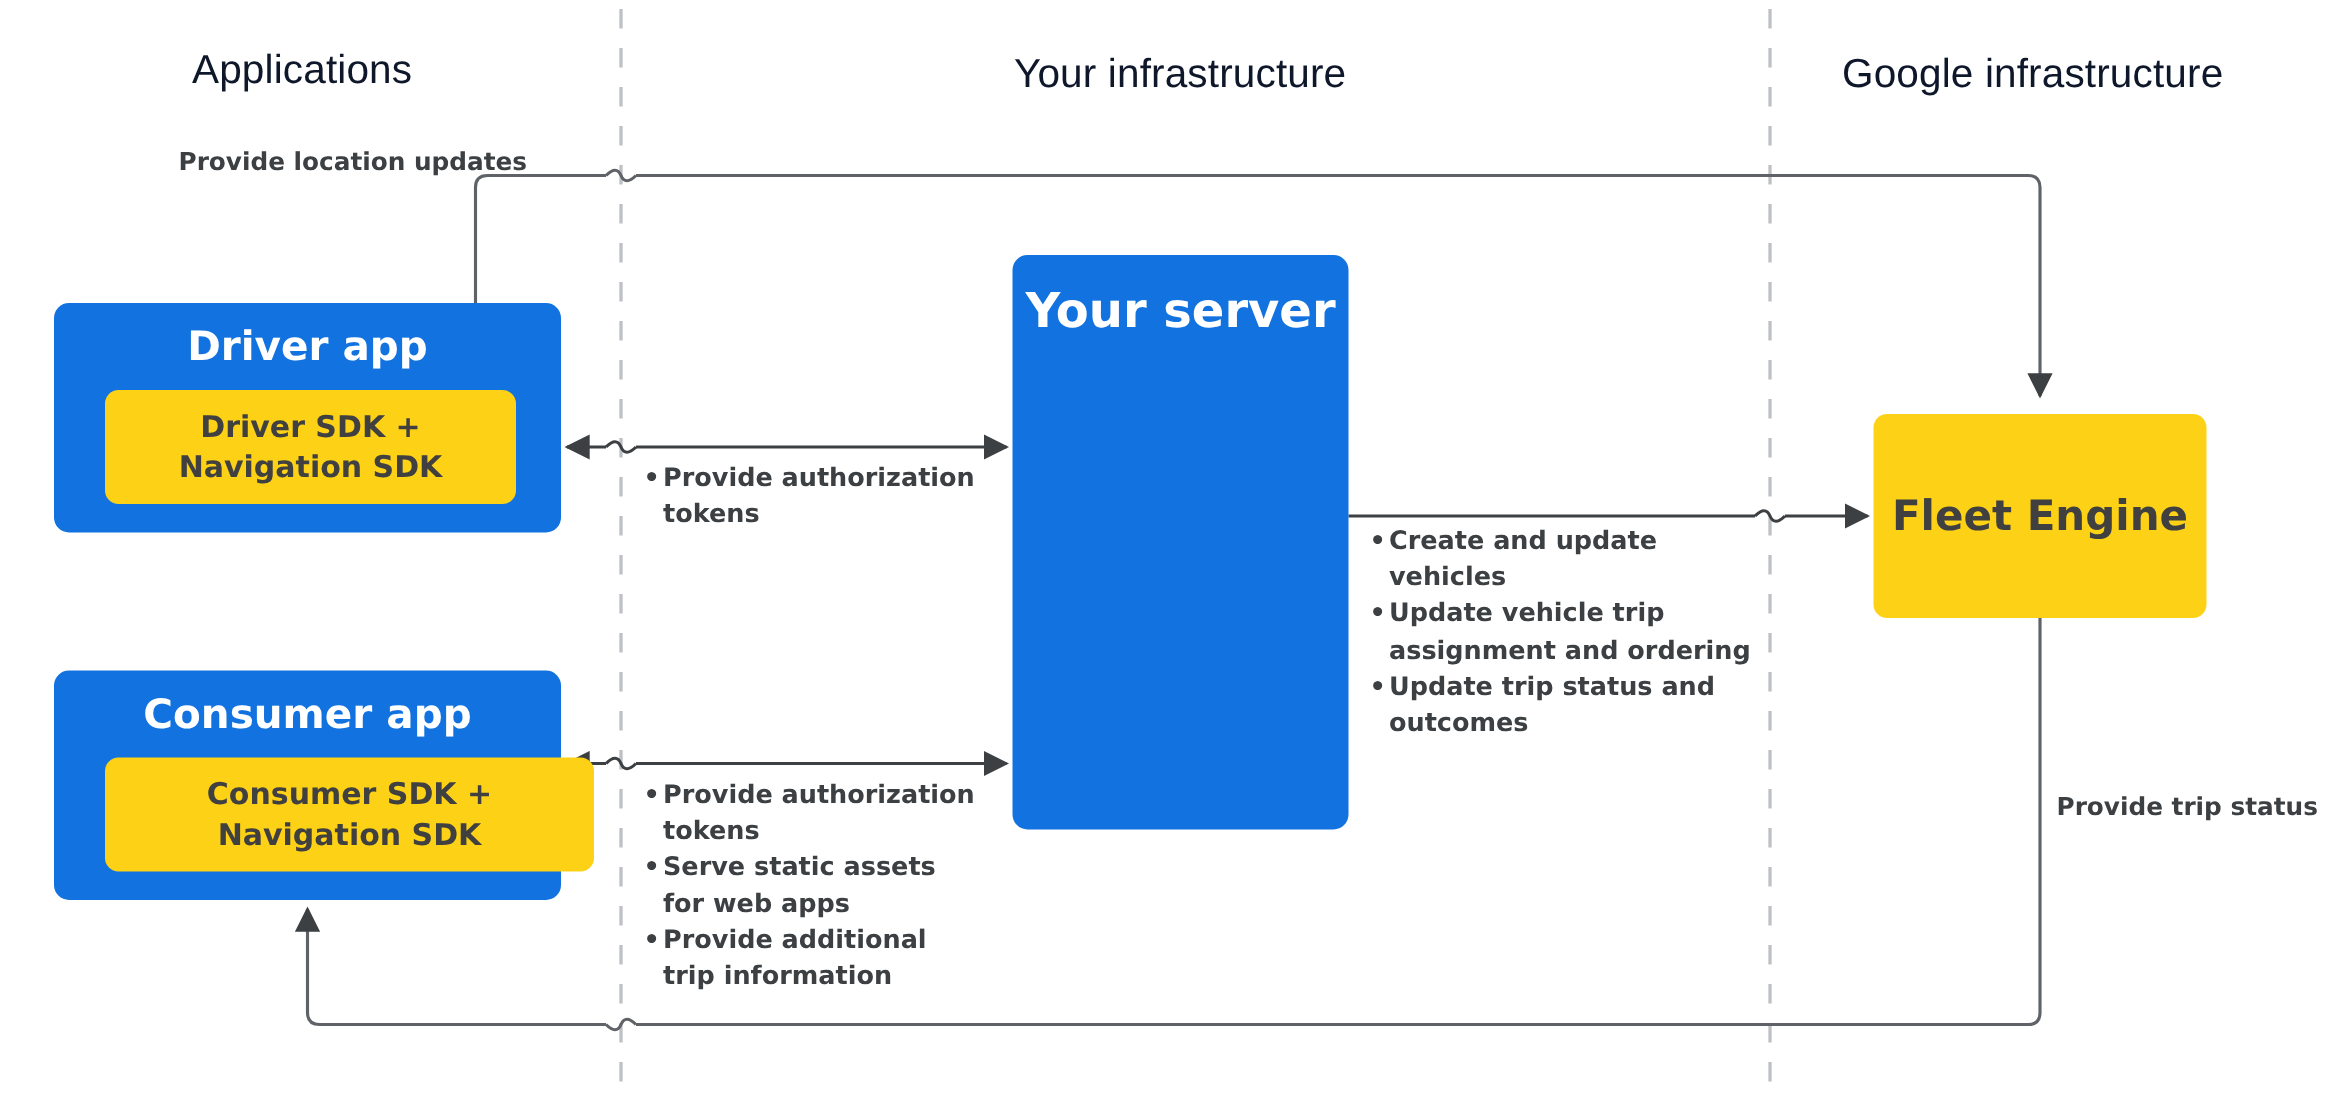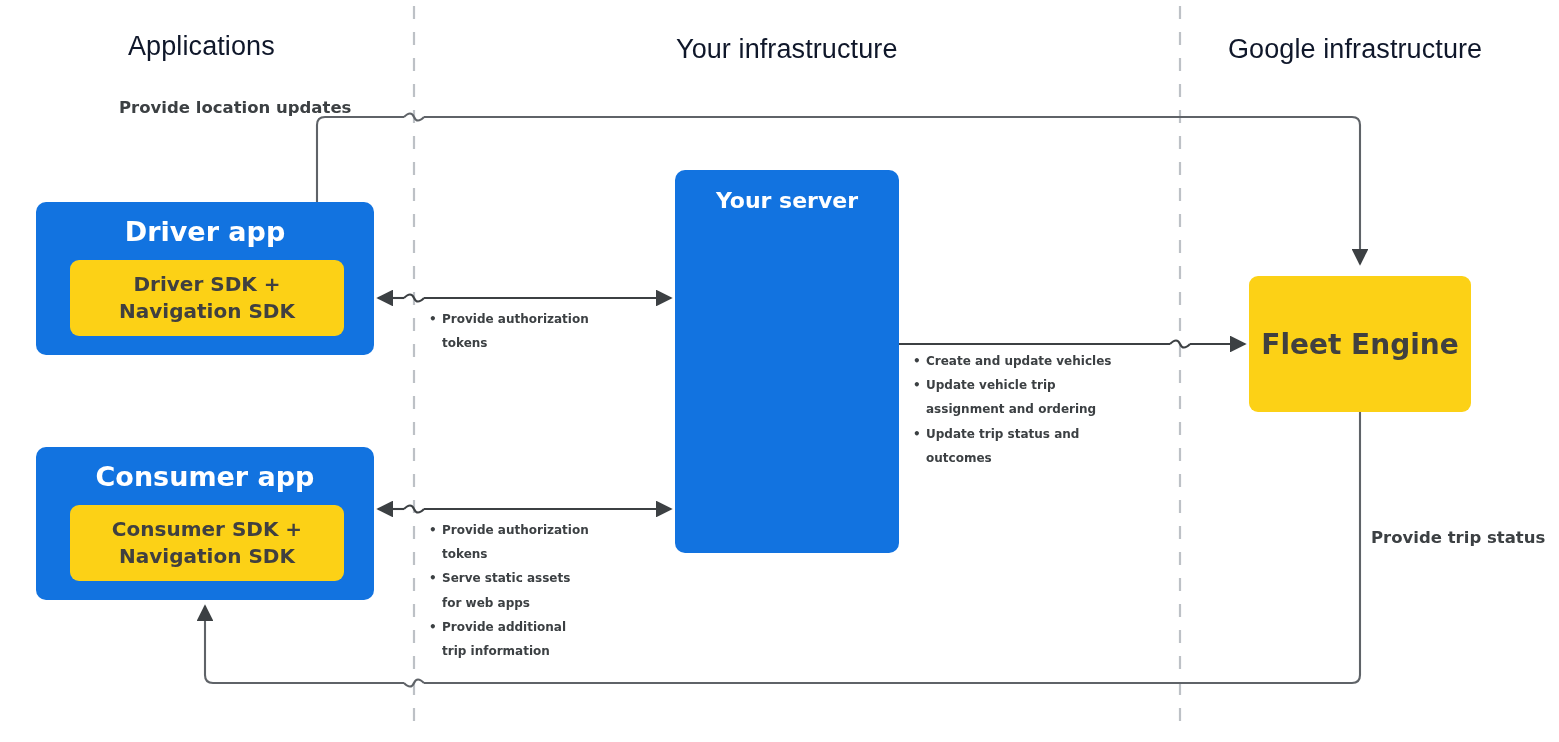--- a/index.html
+++ b/index.html
@@ -36,24 +36,24 @@
     color:#ffffff;
     white-space:nowrap;
   }
 
   #driver-app{left:36px;top:202px;width:338px;height:153px;}
   #driver-app .box-title{top:14px;font-size:27px;}
   #driver-sdk{left:70px;top:260px;width:274px;height:76px;border-radius:9px;}
 
   #consumer-app{left:36px;top:447px;width:338px;height:153px;}
   #consumer-app .box-title{top:14px;font-size:27px;}
-  #consumer-sdk{left:70px;top:505px;width:274px;height:76px;border-radius:9px;}
+  #consumer-sdk{left:70px;top:505px;width:326px;height:76px;border-radius:9px;}
 
   #your-server{left:675px;top:170px;width:224px;height:383px;}
-  #your-server .box-title{top:18px;font-size:22px;}
+  #your-server .box-title{top:18px;font-size:32px;}
 
   #fleet-engine{left:1249px;top:276px;width:222px;height:136px;border-radius:9px;}
 
   .sdk-label{
     position:absolute;left:0;right:0;top:50%;
     transform:translateY(-50%);
     text-align:center;
     font-family:"DejaVu Sans",sans-serif;
     font-weight:700;
     font-size:20px;
@@ -73,21 +73,21 @@
     color:#3c4043;
     white-space:nowrap;
   }
   #label-location-updates{left:119px;top:96px;}
   #label-trip-status{left:1371px;top:526px;}
 
   .bullets{
     position:absolute;
     font-family:"DejaVu Sans",sans-serif;
     font-weight:700;
-    font-size:12px;
+    font-size:17px;
     line-height:24.2px;
     color:#3c4043;
     margin:0;
     padding:0;
     list-style:none;
   }
   .bullets li{
     position:relative;
     padding-left:13px;
     margin:0;

